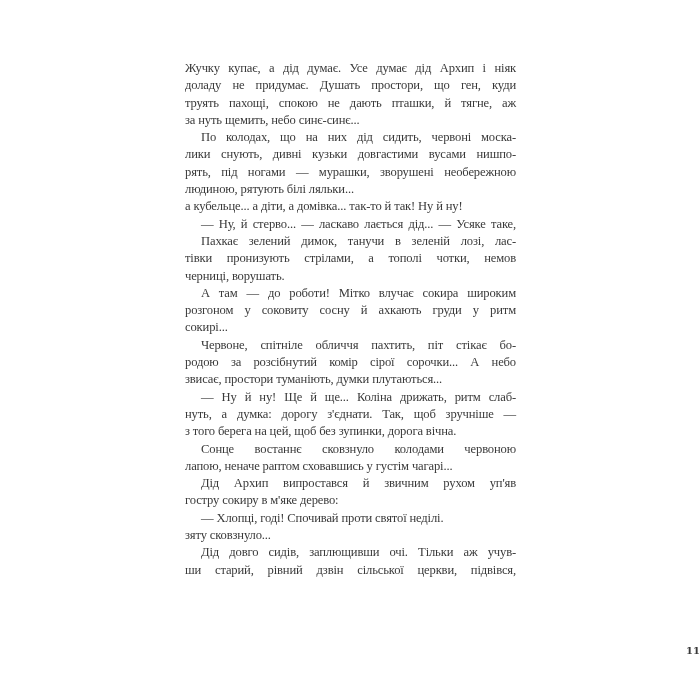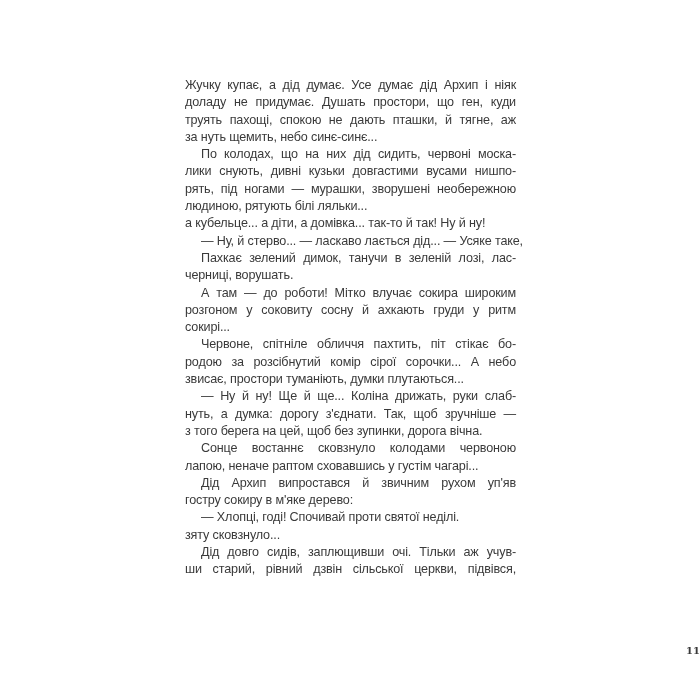--- a/index.html
+++ b/index.html
@@ -18,26 +18,25 @@
     left: 0; top: 0;
     width: 700px;
     height: 700px;
     background: #ffffff;
   }
   .text-block {
     position: absolute;
     left: 185px;
     top: 60px;
     width: 331px;
-    font-family: Liberation Sans, sans-serif;
+    font-family: Liberation Serif, serif;
     font-size: 12.6px;
     line-height: 17.3px;
     color: #3a3a3a;
     letter-spacing: -0.15px;
-    margin-top: 17px;
   }
   .line {
     display: block;
     white-space: nowrap;
     height: 17.3px;
     text-align: justify;
     text-align-last: justify;
   }
   .line.last {
     text-align-last: left;
@@ -66,28 +65,29 @@
       <span class="line">доладу не придумає. Душать простори, що ген, куди</span>
       <span class="line">труять пахощі, спокою не дають пташки, й тягне, аж</span>
       <span class="line last">за нуть щемить, небо синє-синє...</span>
       <span class="line indent">По колодах, що на них дід сидить, червоні моска-</span>
       <span class="line">лики снують, дивні кузьки довгастими вусами нишпо-</span>
       <span class="line">рять, під ногами — мурашки, зворушені необережною</span>
       <span class="line last">людиною, рятують білі ляльки...</span>
       <span class="line last">а кубельце... а діти, а домівка... так-то й так! Ну й ну!</span>
       <span class="line indent">— Ну, й стерво... — ласкаво лається дід... — Усяке таке,</span>
       <span class="line indent">Пахкає зелений димок, танучи в зеленій лозі, лас-</span>
+      <span class="line">тівки пронизують стрілами, а тополі чотки, немов</span>
       <span class="line last">черниці, ворушать.</span>
       <span class="line indent">А там — до роботи! Мітко влучає сокира широким</span>
       <span class="line">розгоном у соковиту сосну й ахкають груди у ритм</span>
       <span class="line last">сокирі...</span>
       <span class="line indent">Червоне, спітніле обличчя пахтить, піт стікає бо-</span>
       <span class="line">родою за розсібнутий комір сірої сорочки... А небо</span>
       <span class="line last">звисає, простори туманіють, думки плутаються...</span>
-      <span class="line indent">— Ну й ну! Ще й ще... Коліна дрижать, руки слаб-</span>
+      <span class="line indent">— Ну й ну! Ще й ще... Коліна дрижать, ритм слаб-</span>
       <span class="line">нуть, а думка: дорогу з'єднати. Так, щоб зручніше —</span>
       <span class="line last">з того берега на цей, щоб без зупинки, дорога вічна.</span>
       <span class="line indent">Сонце востаннє сковзнуло колодами червоною</span>
       <span class="line last">лапою, неначе раптом сховавшись у густім чагарі...</span>
       <span class="line indent">Дід Архип випростався й звичним рухом уп'яв</span>
       <span class="line last">гостру сокиру в м'яке дерево:</span>
       <span class="line indent last">— Хлопці, годі! Спочивай проти святої неділі.</span>
       <span class="line last">зяту сковзнуло...</span>
       <span class="line indent">Дід довго сидів, заплющивши очі. Тільки аж учув-</span>
       <span class="line">ши старий, рівний дзвін сільської церкви, підвівся,</span>

